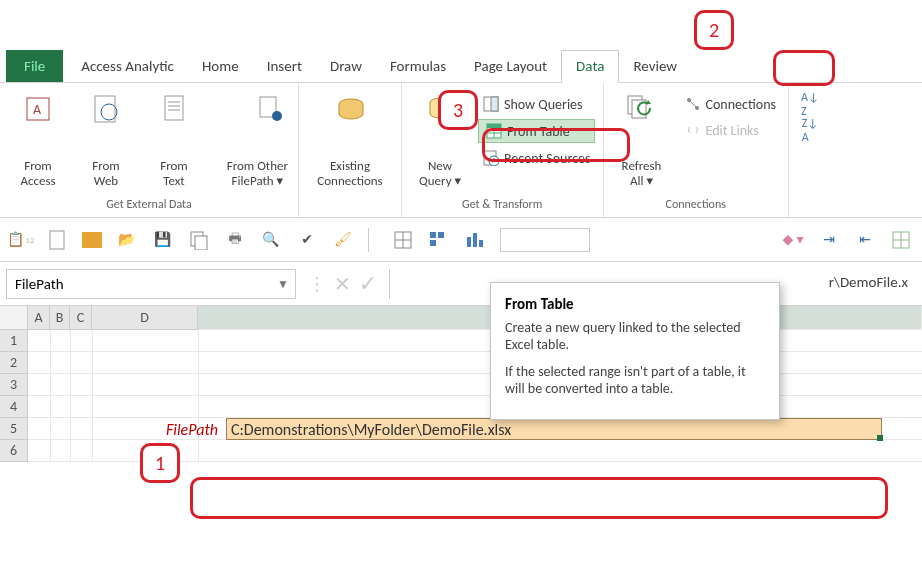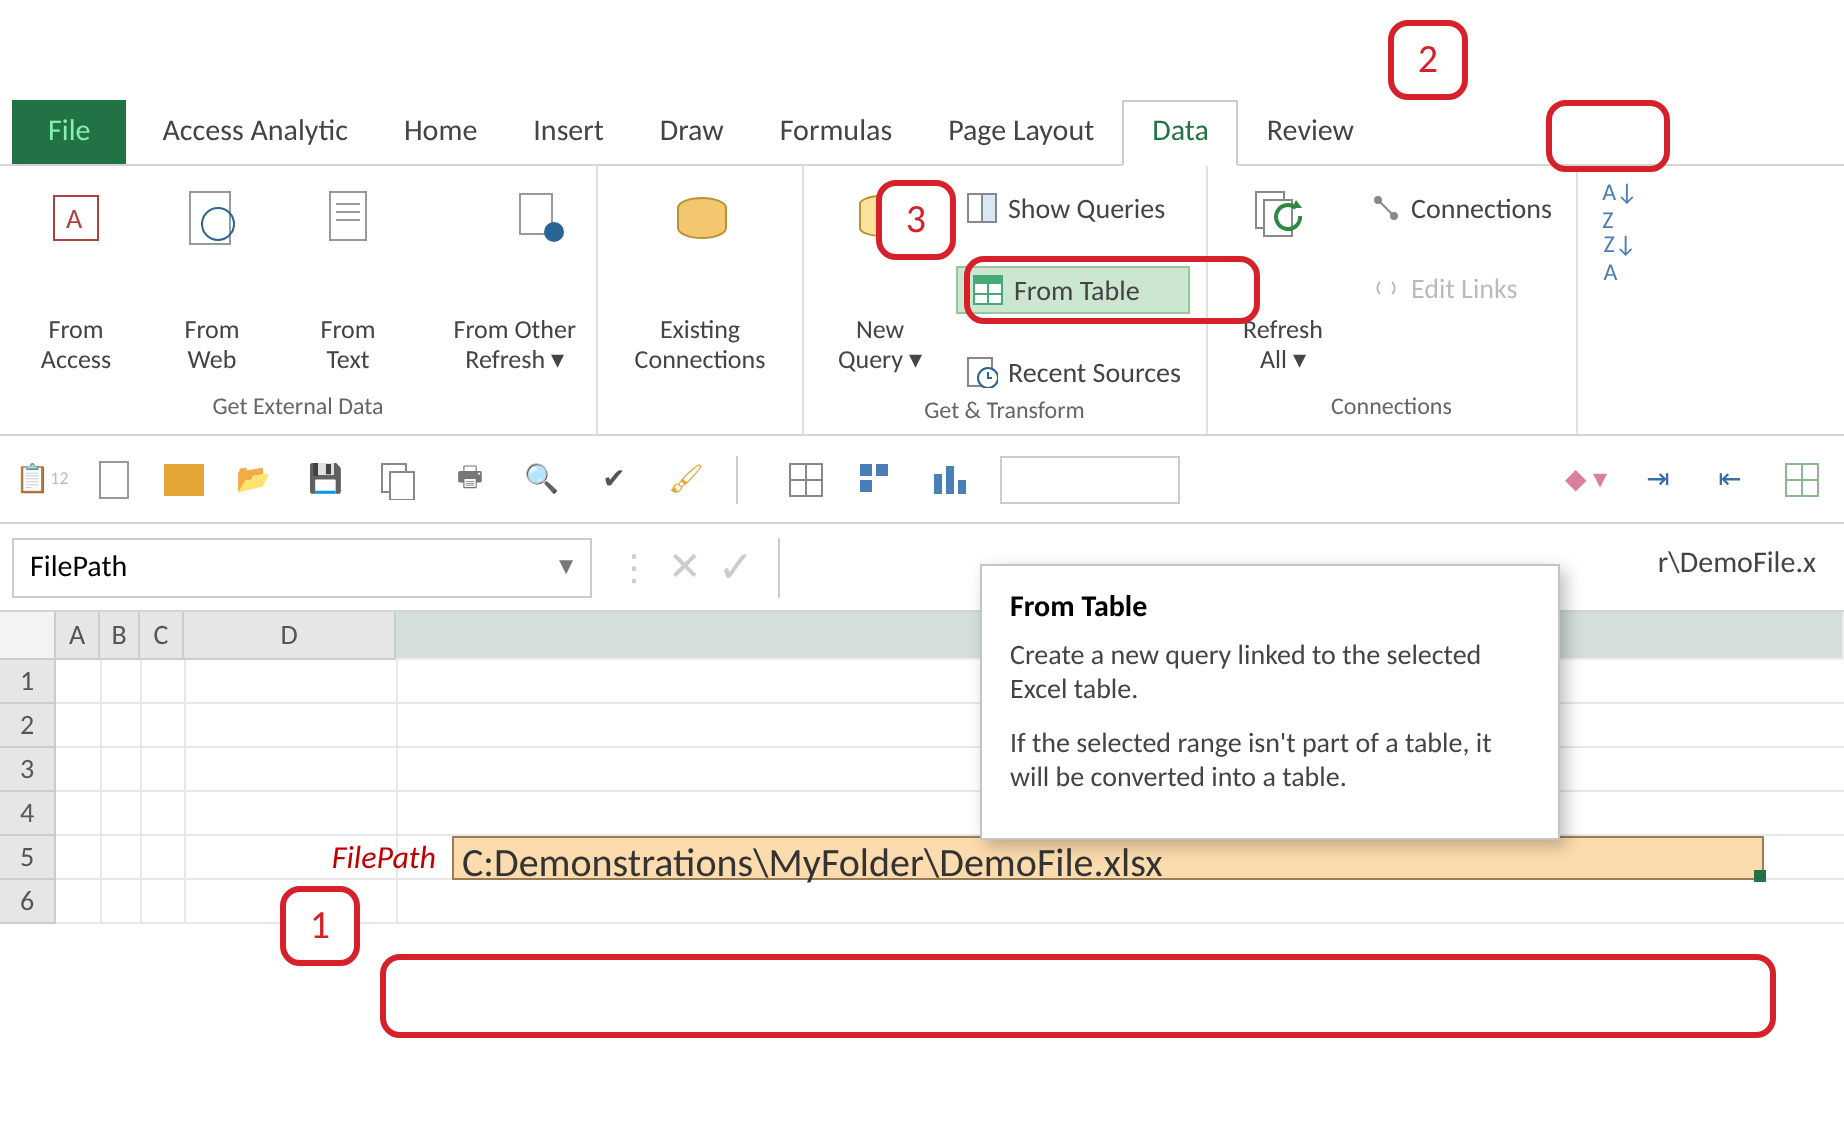--- a/index.html
+++ b/index.html
@@ -12,21 +12,21 @@
   .tab-data { border: 1px solid #ccc; border-bottom: 1px solid #fff; color: #217346; position: relative; margin-bottom: -1px; background:#fff;}
 
   
   .ribbon-body { display: flex; height: 135px; border-bottom: 1px solid #d4d4d4; background: #fff; }
   .group { display: flex; flex-direction: column; align-items: center; padding: 4px 8px 2px; border-right: 1px solid #e1e1e1;}
   .group-buttons { display: flex; gap: 8px; align-items: flex-start; flex: 1; padding-top: 4px;}
   .group-label { font-size: 12px; color: #666; padding: 2px 0 4px; }
   .big-btn { display: flex; flex-direction: column; align-items: center; gap: 2px; width: 60px; text-align: center; cursor: pointer; padding: 2px;}
   .big-btn .ico { width: 32px; height: 32px; display:flex;align-items:center;justify-content:center;}
   .big-btn .lbl-area { font-size: 13px; color:#444; line-height: 1.15; margin-top: 32px;}
-  .small-col { display:flex; flex-direction:column; gap:18px; padding-top:2px;}
+  .small-col { display:flex; flex-direction:column; gap:4px; padding-top:2px;}
   .small-btn { display:flex; align-items:center; gap:4px; font-size:14px; color:#444; cursor:pointer; padding:2px 4px;}
   .small-btn.highlighted { background:#cde6d0; border:1px solid #94c79c; padding:2px 6px;}
   .small-btn .ico { width:18px; height:18px; display:flex;align-items:center;justify-content:center;}
 
   
   .qat { display:flex; align-items:center; gap:14px; padding:6px 10px; border-bottom:1px solid #d4d4d4; height:44px;}
   .qat .ico { width:22px;height:22px; display:flex;align-items:center;justify-content:center; color:#777;}
 
   
   .fx-row { display:flex; align-items:center; gap:2px; padding:4px 6px; border-bottom:1px solid #d4d4d4; height:44px;}
@@ -39,21 +39,21 @@
   .grid-area { position:relative; }
   .col-headers { display:flex; height:24px; background:#f3f3f3;}
   .corner { width:28px; border-right:1px solid #ccc; border-bottom:1px solid #ccc;}
   .colh { border-right:1px solid #ccc; border-bottom:1px solid #ccc; text-align:center; font-size:14px; color:#555; line-height:24px; background:#e6e6e6;}
   .row { display:flex; height:22px;}
   .rowh { width:28px; border-right:1px solid #ccc; border-bottom:1px solid #ccc; text-align:center; background:#e6e6e6; font-size:14px; color:#555; line-height:22px;}
   .cell-area { flex:1; border-bottom:1px solid #e8e8e8; position:relative;}
   .col-sep { position:absolute; top:0;bottom:0;width:1px;background:#e8e8e8;}
 
   .filepath-label { position:absolute; left:70px; width:120px; color:#c00000; font-style:italic; font-size:16px; top:2px; text-align:right;}
-  .selected-cell { position:absolute; left:198px; right:40px; top:0; height:22px; background:#fcdcae; border:1px solid #9a7e56; font-size:20px; padding:1px 4px; color:#333;}
+  .selected-cell { position:absolute; left:198px; right:40px; top:0; height:22px; background:#fcdcae; border:1px solid #9a7e56; font-size:16px; padding:1px 4px; color:#333;}
   .selected-cell::after{ content:""; position:absolute; right:-2px; bottom:-2px; width:6px;height:6px; background:#217346;}
 
   
   .tooltip { position:absolute; left:490px; top:282px; width:290px; background:#fff; border:1px solid #c4c4c4; box-shadow:3px 3px 8px rgba(0,0,0,.25); padding:12px 14px;}
   .tooltip h4 { font-size:15px; font-weight:600; margin-bottom:6px;}
   .tooltip p { font-size:14px; color:#444; margin-bottom:10px;}
 
   
   .badge { position:absolute; width:40px; height:40px; border:3px solid #d6202a; border-radius:10px; display:flex;align-items:center;justify-content:center; font-size:20px; color:#d6202a; background:#fff;}
   .badge1 { left:140px; top:443px;}
@@ -112,21 +112,21 @@
           </span>
         <div class="lbl-area"><span>From</span><br><span>Text</span></div>
       </div>
       <div class="big-btn" style="width:78px;align-items:flex-end;">
         <span class="ico">
             <svg width="30" height="30">
               <rect x="3" y="3" width="16" height="20" fill="#fff" stroke="#999"></rect>
               <circle cx="20" cy="22" r="5" fill="#2a6496"></circle>
             </svg>
           </span>
-        <div class="lbl-area"><span>From Other</span><br><span>Refresh ▾</span></div>
+        <div class="lbl-area"><span>From Other</span><br><span>FilePath ▾</span></div>
       </div>
     </div>
     <div class="group-label">Get External Data</div>
   </div>
 
   <div class="group">
     <div class="group-buttons">
       <div class="big-btn" style="width:86px;">
         <span class="ico">
             <svg width="34" height="30">

